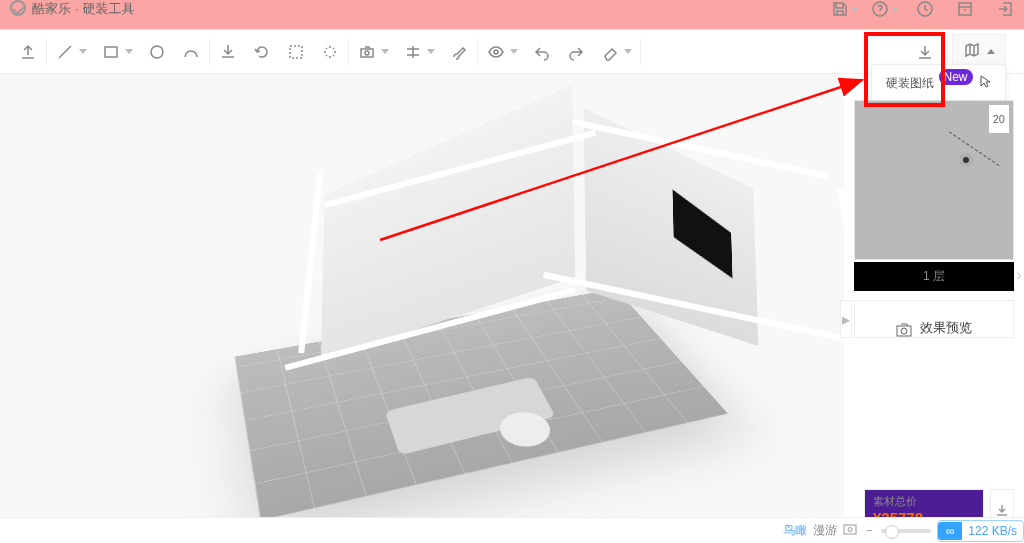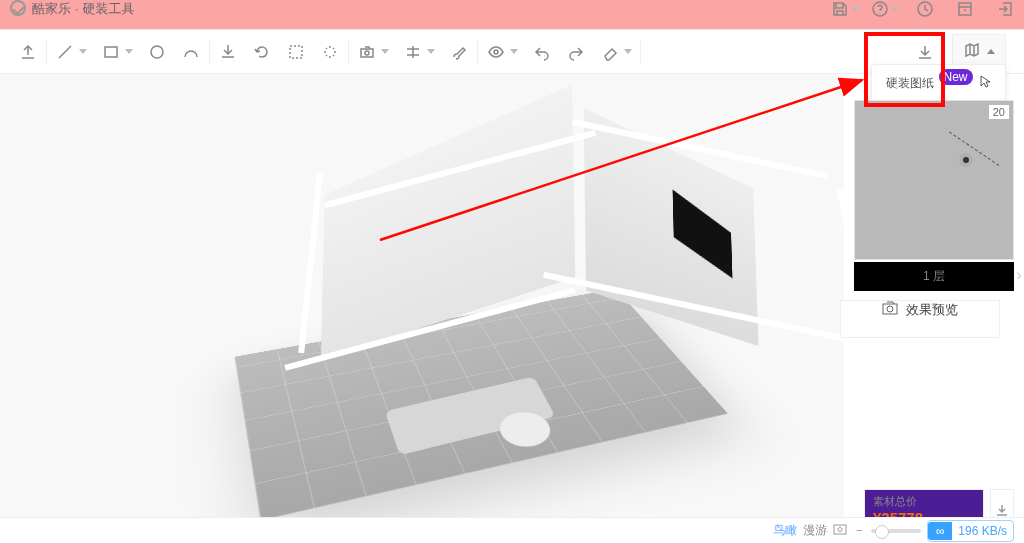--- a/index.html
+++ b/index.html
@@ -50,34 +50,34 @@
 .f2{left:310px;top:20px;width:260px;transform:rotate(12deg)}
 .f3{left:20px;top:200px;width:300px;transform:rotate(-15deg)}
 .f4{left:280px;top:180px;width:330px;transform:rotate(12deg)}
 .fv1{left:60px;top:45px;width:180px;height:6px;transform:rotate(96deg);transform-origin:left center}
 .fv2{left:580px;top:60px;width:190px;height:6px;transform:rotate(80deg);transform-origin:left center}
 
 .sofa{position:absolute;left:190px;top:270px;width:160px;height:60px;background:#d7d7d7;border-radius:8px;transform:rotateX(55deg) rotateZ(-18deg)}
 .coffee{position:absolute;left:300px;top:290px;width:50px;height:50px;background:#ededed;border-radius:50%;transform:rotateX(60deg) rotateZ(-18deg)}
 
 .minimap{position:absolute;right:10px;top:100px;width:160px;height:160px;background:#b9b9b9;border:1px solid #e2e2e2}
-.mm-tag{position:absolute;right:4px;top:4px;background:#fff;font-size:11px;color:#666;padding:1px 4px}
+.mm-tag{position:absolute;right:4px;top:4px;background:#fff;font-size:11px;color:#666;padding:8px 4px}
 .mm-point{position:absolute;left:108px;top:56px;width:6px;height:6px;background:#333;border-radius:50%;outline:4px solid rgba(0,0,0,.05)}
 .mm-line{position:absolute;left:84px;top:64px;width:60px;height:0;border-top:1px dashed #555;transform:rotate(34deg);transform-origin:right center}
 .floor-label{position:absolute;right:10px;top:262px;width:160px;text-align:center;font-size:12px;color:#888;padding:6px 0;background:#000000}
 .floor-next{position:absolute;right:0;top:262px;width:10px;height:26px;display:flex;align-items:center;justify-content:center;color:#ccc}
-.preview-bar{position:absolute;right:24px;top:300px;width:160px;height:38px;display:flex;align-items:flex-start;justify-content:center;gap:8px;background:#fff;border:1px solid #eee;font-size:13px;color:#444}
+.preview-bar{position:absolute;right:10px;top:300px;width:160px;height:38px;display:flex;align-items:flex-end;justify-content:center;gap:8px;background:#fff;border:1px solid #eee;font-size:13px;color:#444}
 .preview-handle{position:absolute;right:172px;top:300px;width:12px;height:38px;background:#fff;border:1px solid #eee;display:flex;align-items:center;justify-content:center;color:#bbb}
 
 .price-box{position:absolute;right:40px;bottom:12px;width:120px;height:42px;background:#4c1d95;border:1px solid #eee;padding:4px 8px}
 .price-title{font-size:11px;color:#888}
 .price-val{font-size:15px;color:#ff6a00;font-weight:600}
 .dl-ico{position:absolute;right:10px;bottom:12px;width:24px;height:42px;border:1px solid #eee;display:flex;align-items:center;justify-content:center;color:#999}
 
-.bottombar{position:absolute;left:0;right:0;bottom:0;height:26px;background:#fff;border-top:1px solid #eee;display:flex;align-items:center;justify-content:flex-end;gap:6px;padding:0 10px;font-size:12px}
+.bottombar{position:absolute;left:0;right:0;bottom:0;height:26px;background:#fff;border-top:1px solid #eee;display:flex;align-items:center;justify-content:flex-end;gap:6px;padding:0 0;font-size:12px}
 .bb-link{color:#5aa9ff}
 .bb-item{color:#888}
 .netspeed{display:flex;align-items:center;gap:6px;border:1px solid #9fd4ff;border-radius:4px;padding:1px 6px;color:#4aa3ff}
 .net-ico{width:24px;height:18px;background:#35a3ff;border-radius:3px 0 0 3px;display:flex;align-items:center;justify-content:center;color:#fff;font-size:12px;margin-left:-6px}
 .slider{width:50px;height:4px;background:#ddd;border-radius:2px;position:relative}
 .slider::after{content:"";position:absolute;left:4px;top:-4px;width:12px;height:12px;border-radius:50%;background:#fff;border:1px solid #ccc}
 
 svg{overflow:visible}
 .ico svg,.ic svg{stroke:#888;fill:none;stroke-width:1.5}
 </style>
@@ -362,15 +362,15 @@
   <span class="bb-link">鸟瞰</span>
   <span class="bb-item">漫游</span>
   <span class="bb-item"><svg width="14" height="12">
         <rect x="1" y="2" width="12" height="9" stroke="#999" fill="none"></rect>
         <circle cx="7" cy="6.5" r="2" stroke="#999" fill="none"></circle>
       </svg></span>
   <span class="bb-item">－</span>
   <span class="slider"></span>
   <div class="netspeed">
     <span class="net-ico">∞</span>
-    <span>196 KB/s</span>
+    <span>122 KB/s</span>
   </div>
 </div>
 
 </body></html>

